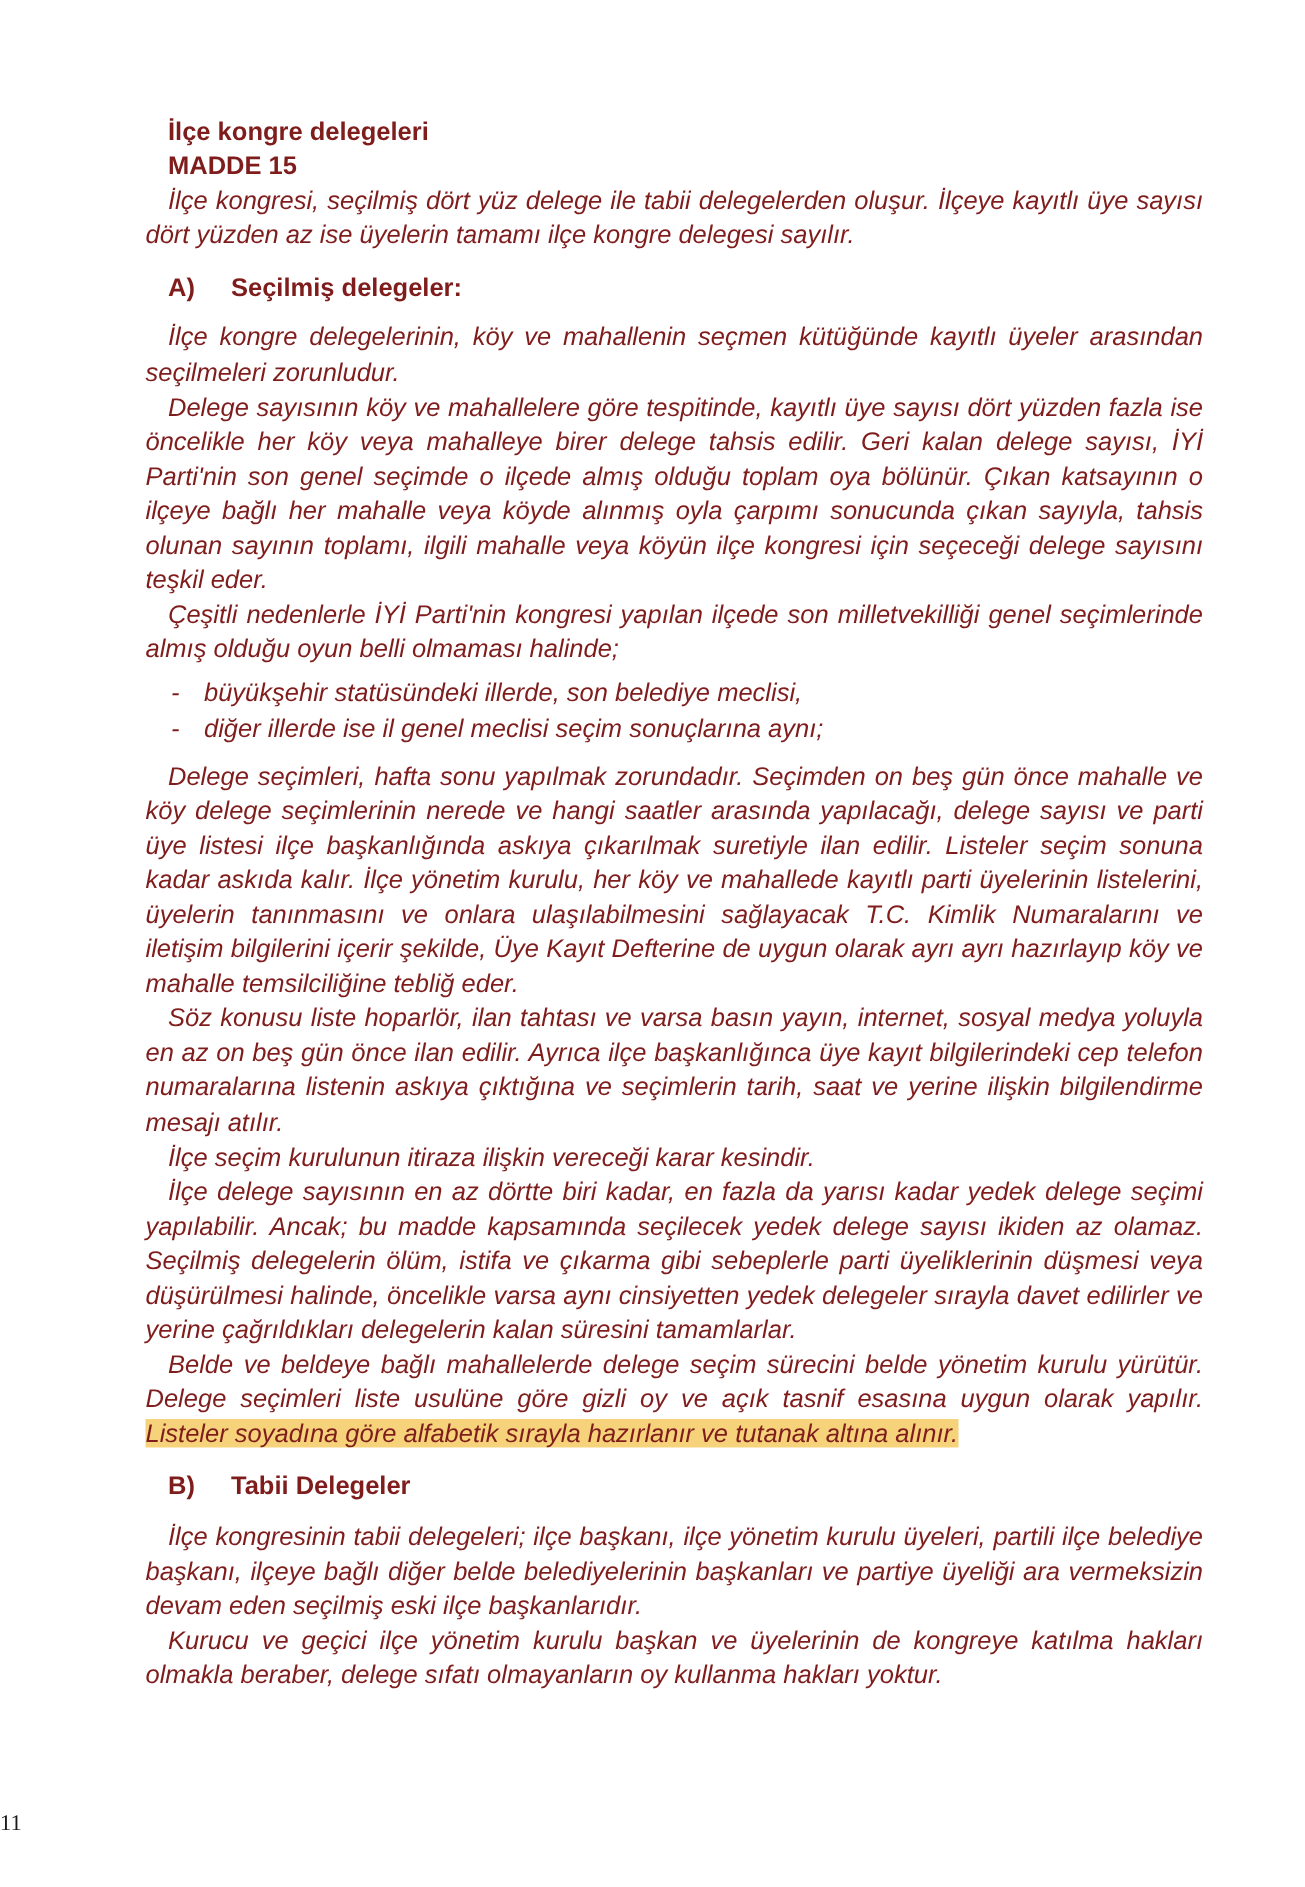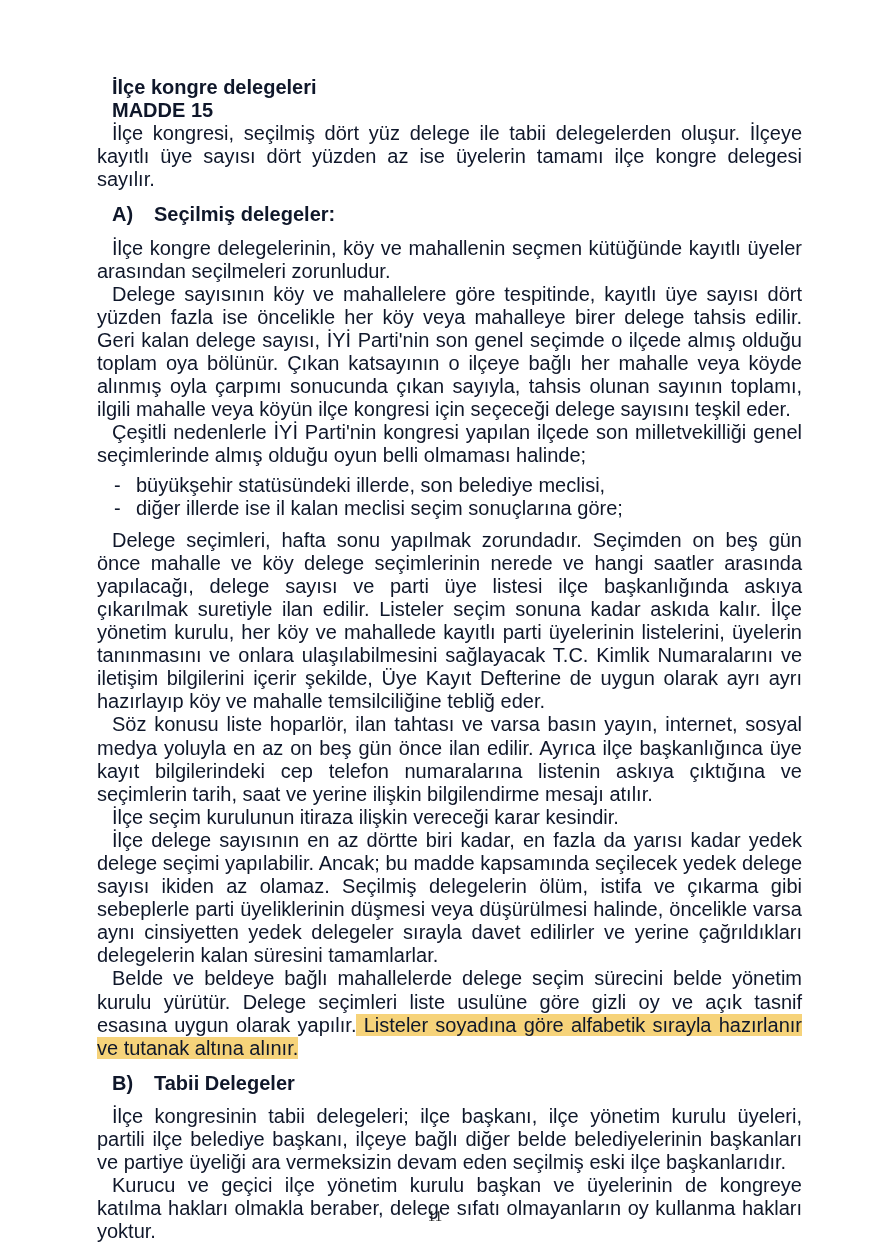--- a/index.html
+++ b/index.html
@@ -1,35 +1,35 @@
 <!DOCTYPE html>
 <html><head>
   <meta charset="utf-8">
   <style>
     html, body { margin: 0; padding: 0; background: #ffffff; }
     body { width: 870px; height: 1258px; position: relative; overflow: hidden; }
     .page {
       position: absolute; left: 112px; top: 76px; width: 690px;
-      font-family: "Liberation Sans", sans-serif; font-size: 20px; line-height: 23.1px; color: #0f172a;
+      font-family: "Liberation Sans", sans-serif; font-size: 17px; line-height: 23.1px; color: #7f1d1d;
     }
     .bold { font-weight: bold; }
     p { margin: 0; text-align: justify; }
     .section-head { display: flex; margin-top: 12px; margin-bottom: 10px; font-weight: bold; }
     .section-head .letter { width: 42px; }
     .bullets { list-style: none; margin: 6px 0 0 0; padding: 0; }
     .bullets li { display: flex; text-align: justify; }
     .bullets .dash { width: 22px; padding-left: 2px; flex-shrink: 0; }
     .gap { height: 9px; }
     .hl { background: #f6d37a; }
     .page-number {
-      position: absolute; top: 1208px; left: 0; width: 870px; text-align: center;
+      position: absolute; top: 1208px; left: 0; width: 870px; text-align: left;
       font-family: "Liberation Serif", serif; font-size: 15px; color: #1a1a1a;
     }
     
-    .wrap { margin-left: -15px; padding-left: 0; }
+    .wrap { margin-left: -15px; padding-left: 0; font-style: italic; }
     .wrap p { text-indent: 15px; }
     .wrap .bullets li { margin-left: 15px; }
     .wrap .bullets li.wrapline { margin-left: 0; display: block; text-indent: 15px; }
   </style>
 </head>
 <body>
 
 <div class="page">
   <div class="bold">İlçe kongre delegeleri</div>
   <div class="bold">MADDE 15</div>
@@ -47,21 +47,21 @@
     <p>Delege sayısının köy ve mahallelere göre tespitinde, kayıtlı üye sayısı dört yüzden fazla ise öncelikle her köy veya mahalleye birer delege tahsis edilir. Geri kalan delege sayısı, İYİ Parti'nin son genel seçimde o ilçede almış olduğu toplam oya bölünür. Çıkan katsayının o ilçeye bağlı her mahalle veya köyde alınmış oyla çarpımı sonucunda çıkan sayıyla, tahsis olunan sayının toplamı, ilgili mahalle veya köyün ilçe kongresi için seçeceği delege sayısını teşkil eder.</p>
     <p>Çeşitli nedenlerle İYİ Parti'nin kongresi yapılan ilçede son milletvekilliği genel seçimlerinde almış olduğu oyun belli olmaması halinde;</p>
 
     <ul class="bullets">
       <li>
         <span class="dash">-</span>
         <span>büyükşehir statüsündeki illerde, son belediye meclisi,</span>
       </li>
       <li>
         <span class="dash">-</span>
-        <span>diğer illerde ise il kalan meclisi seçim sonuçlarına göre;</span>
+        <span>diğer illerde ise il genel meclisi seçim sonuçlarına aynı;</span>
       </li>
     </ul>
 
     <div class="gap"></div>
 
     <p>Delege seçimleri, hafta sonu yapılmak zorundadır. Seçimden on beş gün önce mahalle ve köy delege seçimlerinin nerede ve hangi saatler arasında yapılacağı, delege sayısı ve parti üye listesi ilçe başkanlığında askıya çıkarılmak suretiyle ilan edilir. Listeler seçim sonuna kadar askıda kalır. İlçe yönetim kurulu, her köy ve mahallede kayıtlı parti üyelerinin listelerini, üyelerin tanınmasını ve onlara ulaşılabilmesini sağlayacak T.C. Kimlik Numaralarını ve iletişim bilgilerini içerir şekilde, Üye Kayıt Defterine de uygun olarak ayrı ayrı hazırlayıp köy ve mahalle temsilciliğine tebliğ eder.</p>
     <p>Söz konusu liste hoparlör, ilan tahtası ve varsa basın yayın, internet, sosyal medya yoluyla en az on beş gün önce ilan edilir. Ayrıca ilçe başkanlığınca üye kayıt bilgilerindeki cep telefon numaralarına listenin askıya çıktığına ve seçimlerin tarih, saat ve yerine ilişkin bilgilendirme mesajı atılır.</p>
     <p>İlçe seçim kurulunun itiraza ilişkin vereceği karar kesindir.</p>
     <p>İlçe delege sayısının en az dörtte biri kadar, en fazla da yarısı kadar yedek delege seçimi yapılabilir. Ancak; bu madde kapsamında seçilecek yedek delege sayısı ikiden az olamaz. Seçilmiş delegelerin ölüm, istifa ve çıkarma gibi sebeplerle parti üyeliklerinin düşmesi veya düşürülmesi halinde, öncelikle varsa aynı cinsiyetten yedek delegeler sırayla davet edilirler ve yerine çağrıldıkları delegelerin kalan süresini tamamlarlar.</p>
     <p><span>Belde ve beldeye bağlı mahallelerde delege seçim sürecini belde yönetim kurulu yürütür. Delege seçimleri liste usulüne göre gizli oy ve açık tasnif esasına uygun olarak yapılır.</span><span class="hl" style="background: rgb(246, 211, 122);"> Listeler soyadına göre alfabetik sırayla hazırlanır ve tutanak altına alınır.</span></p>

